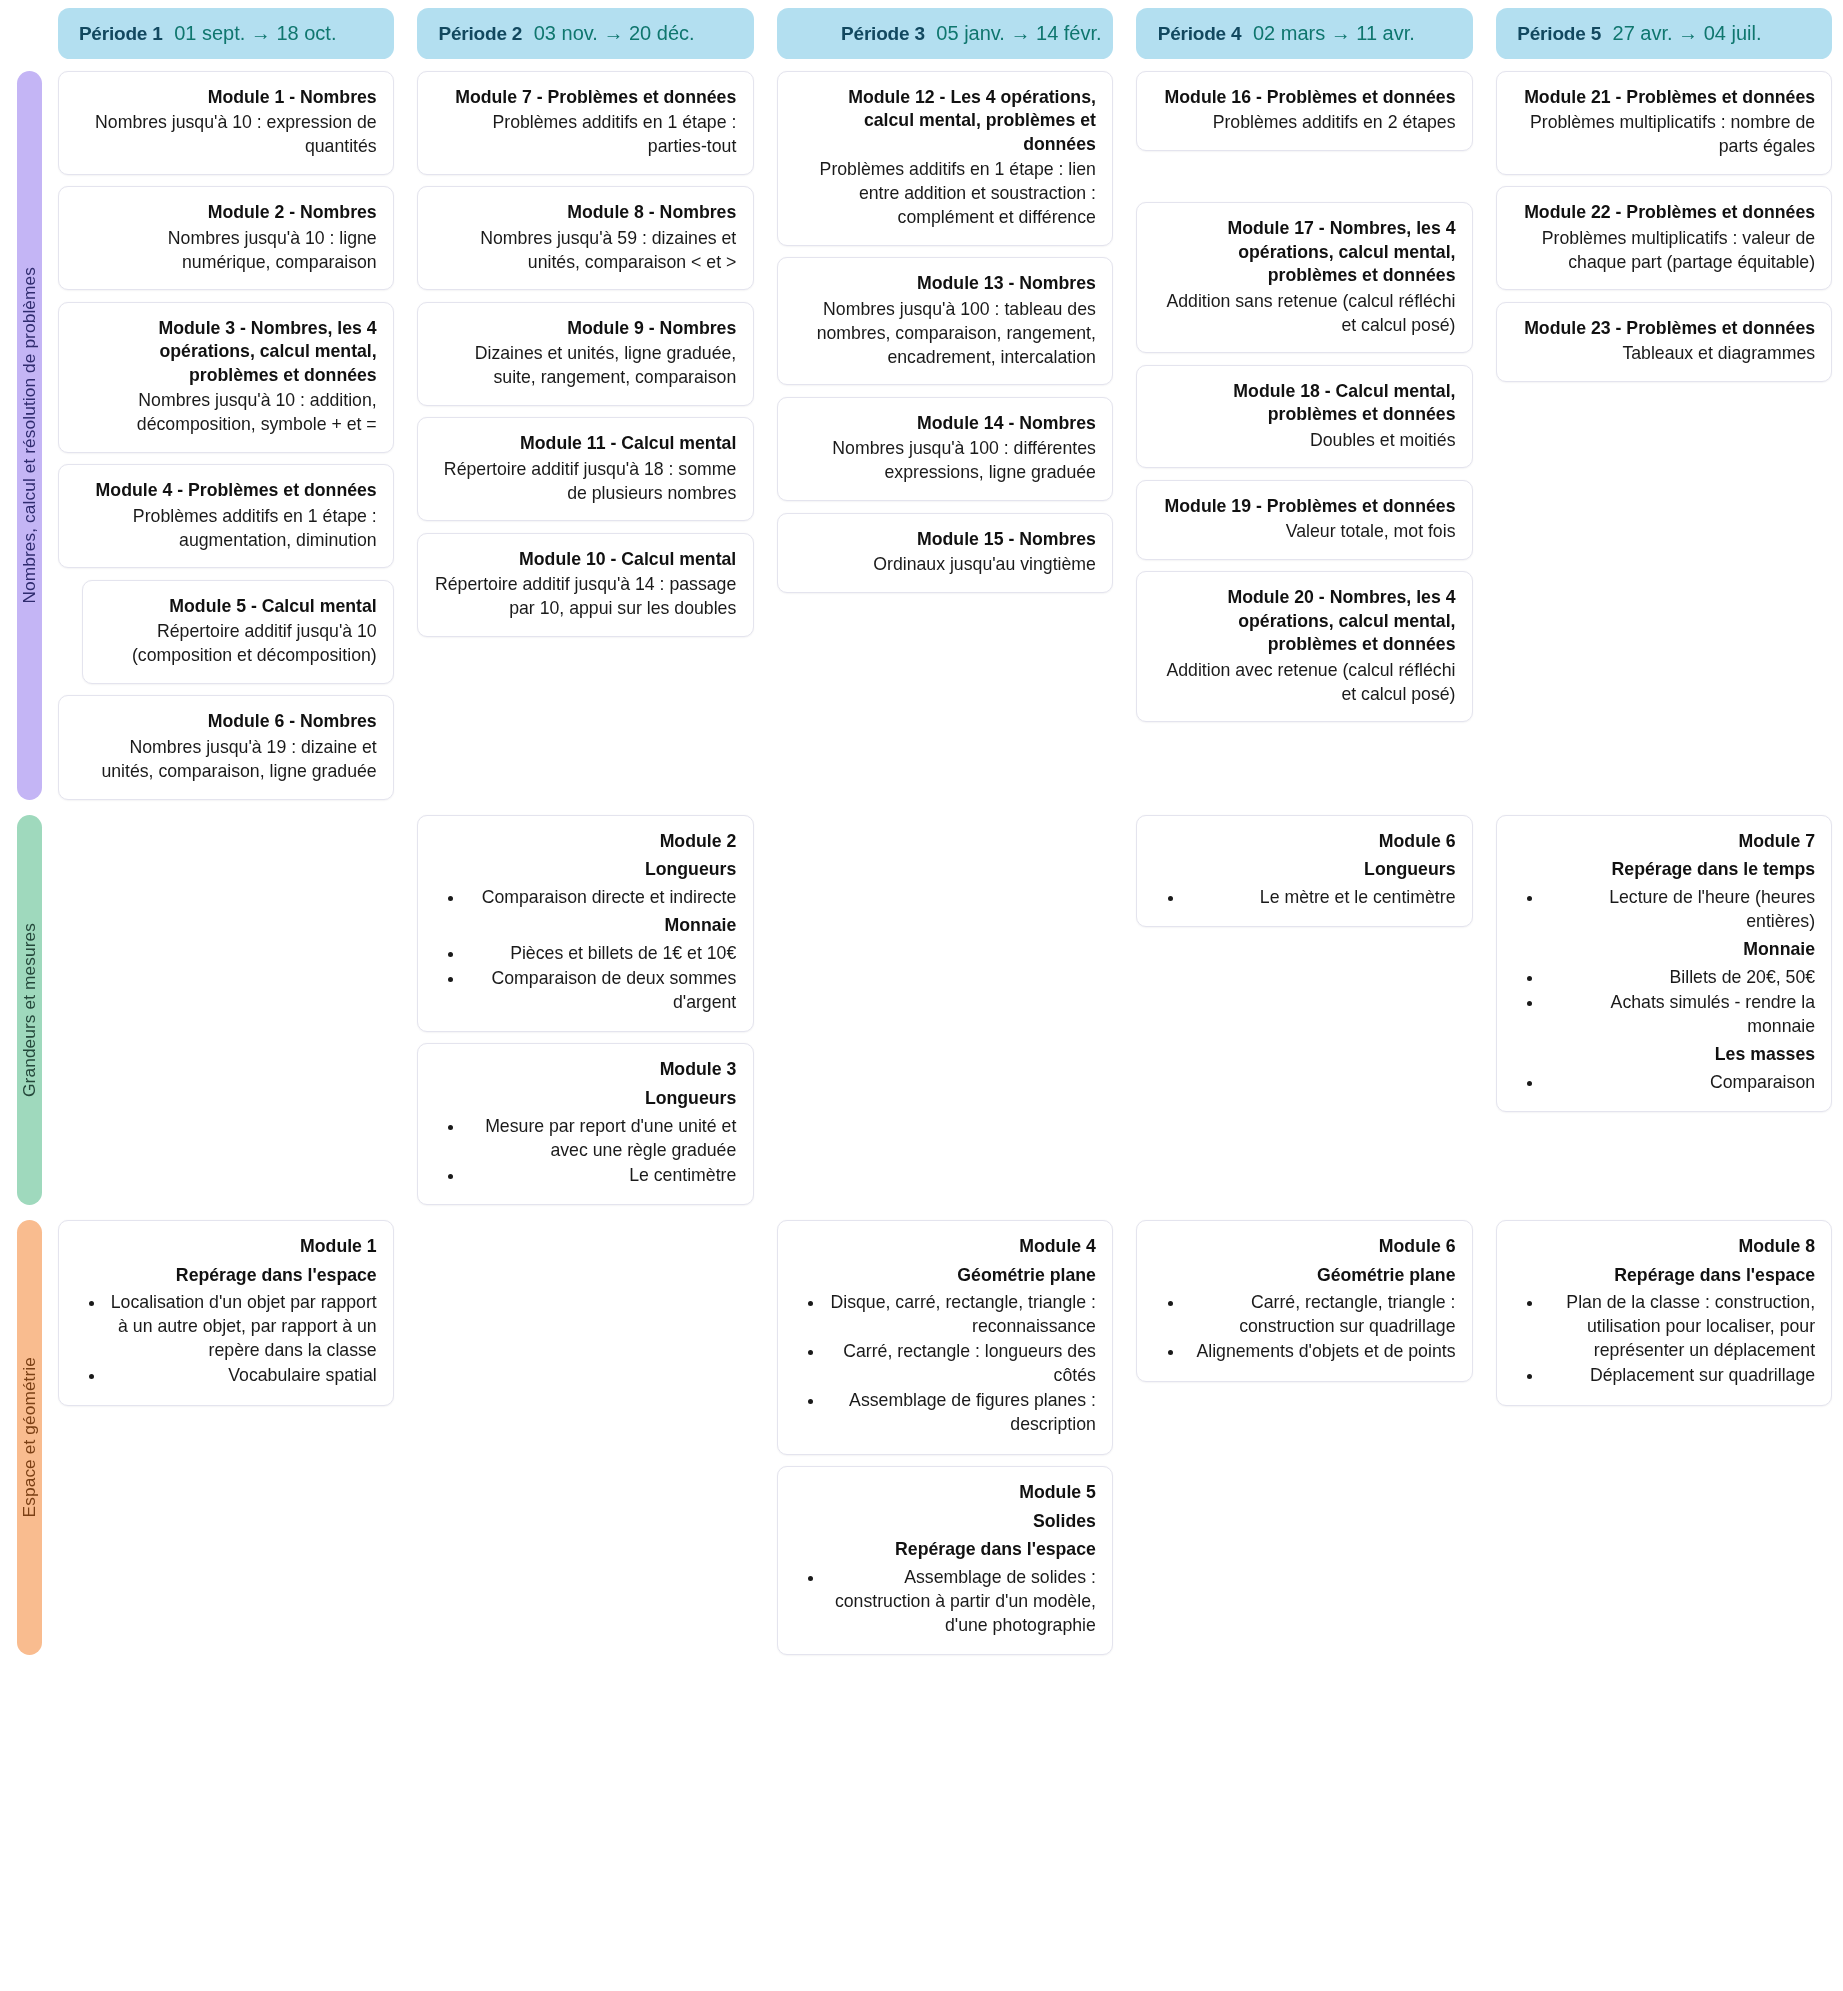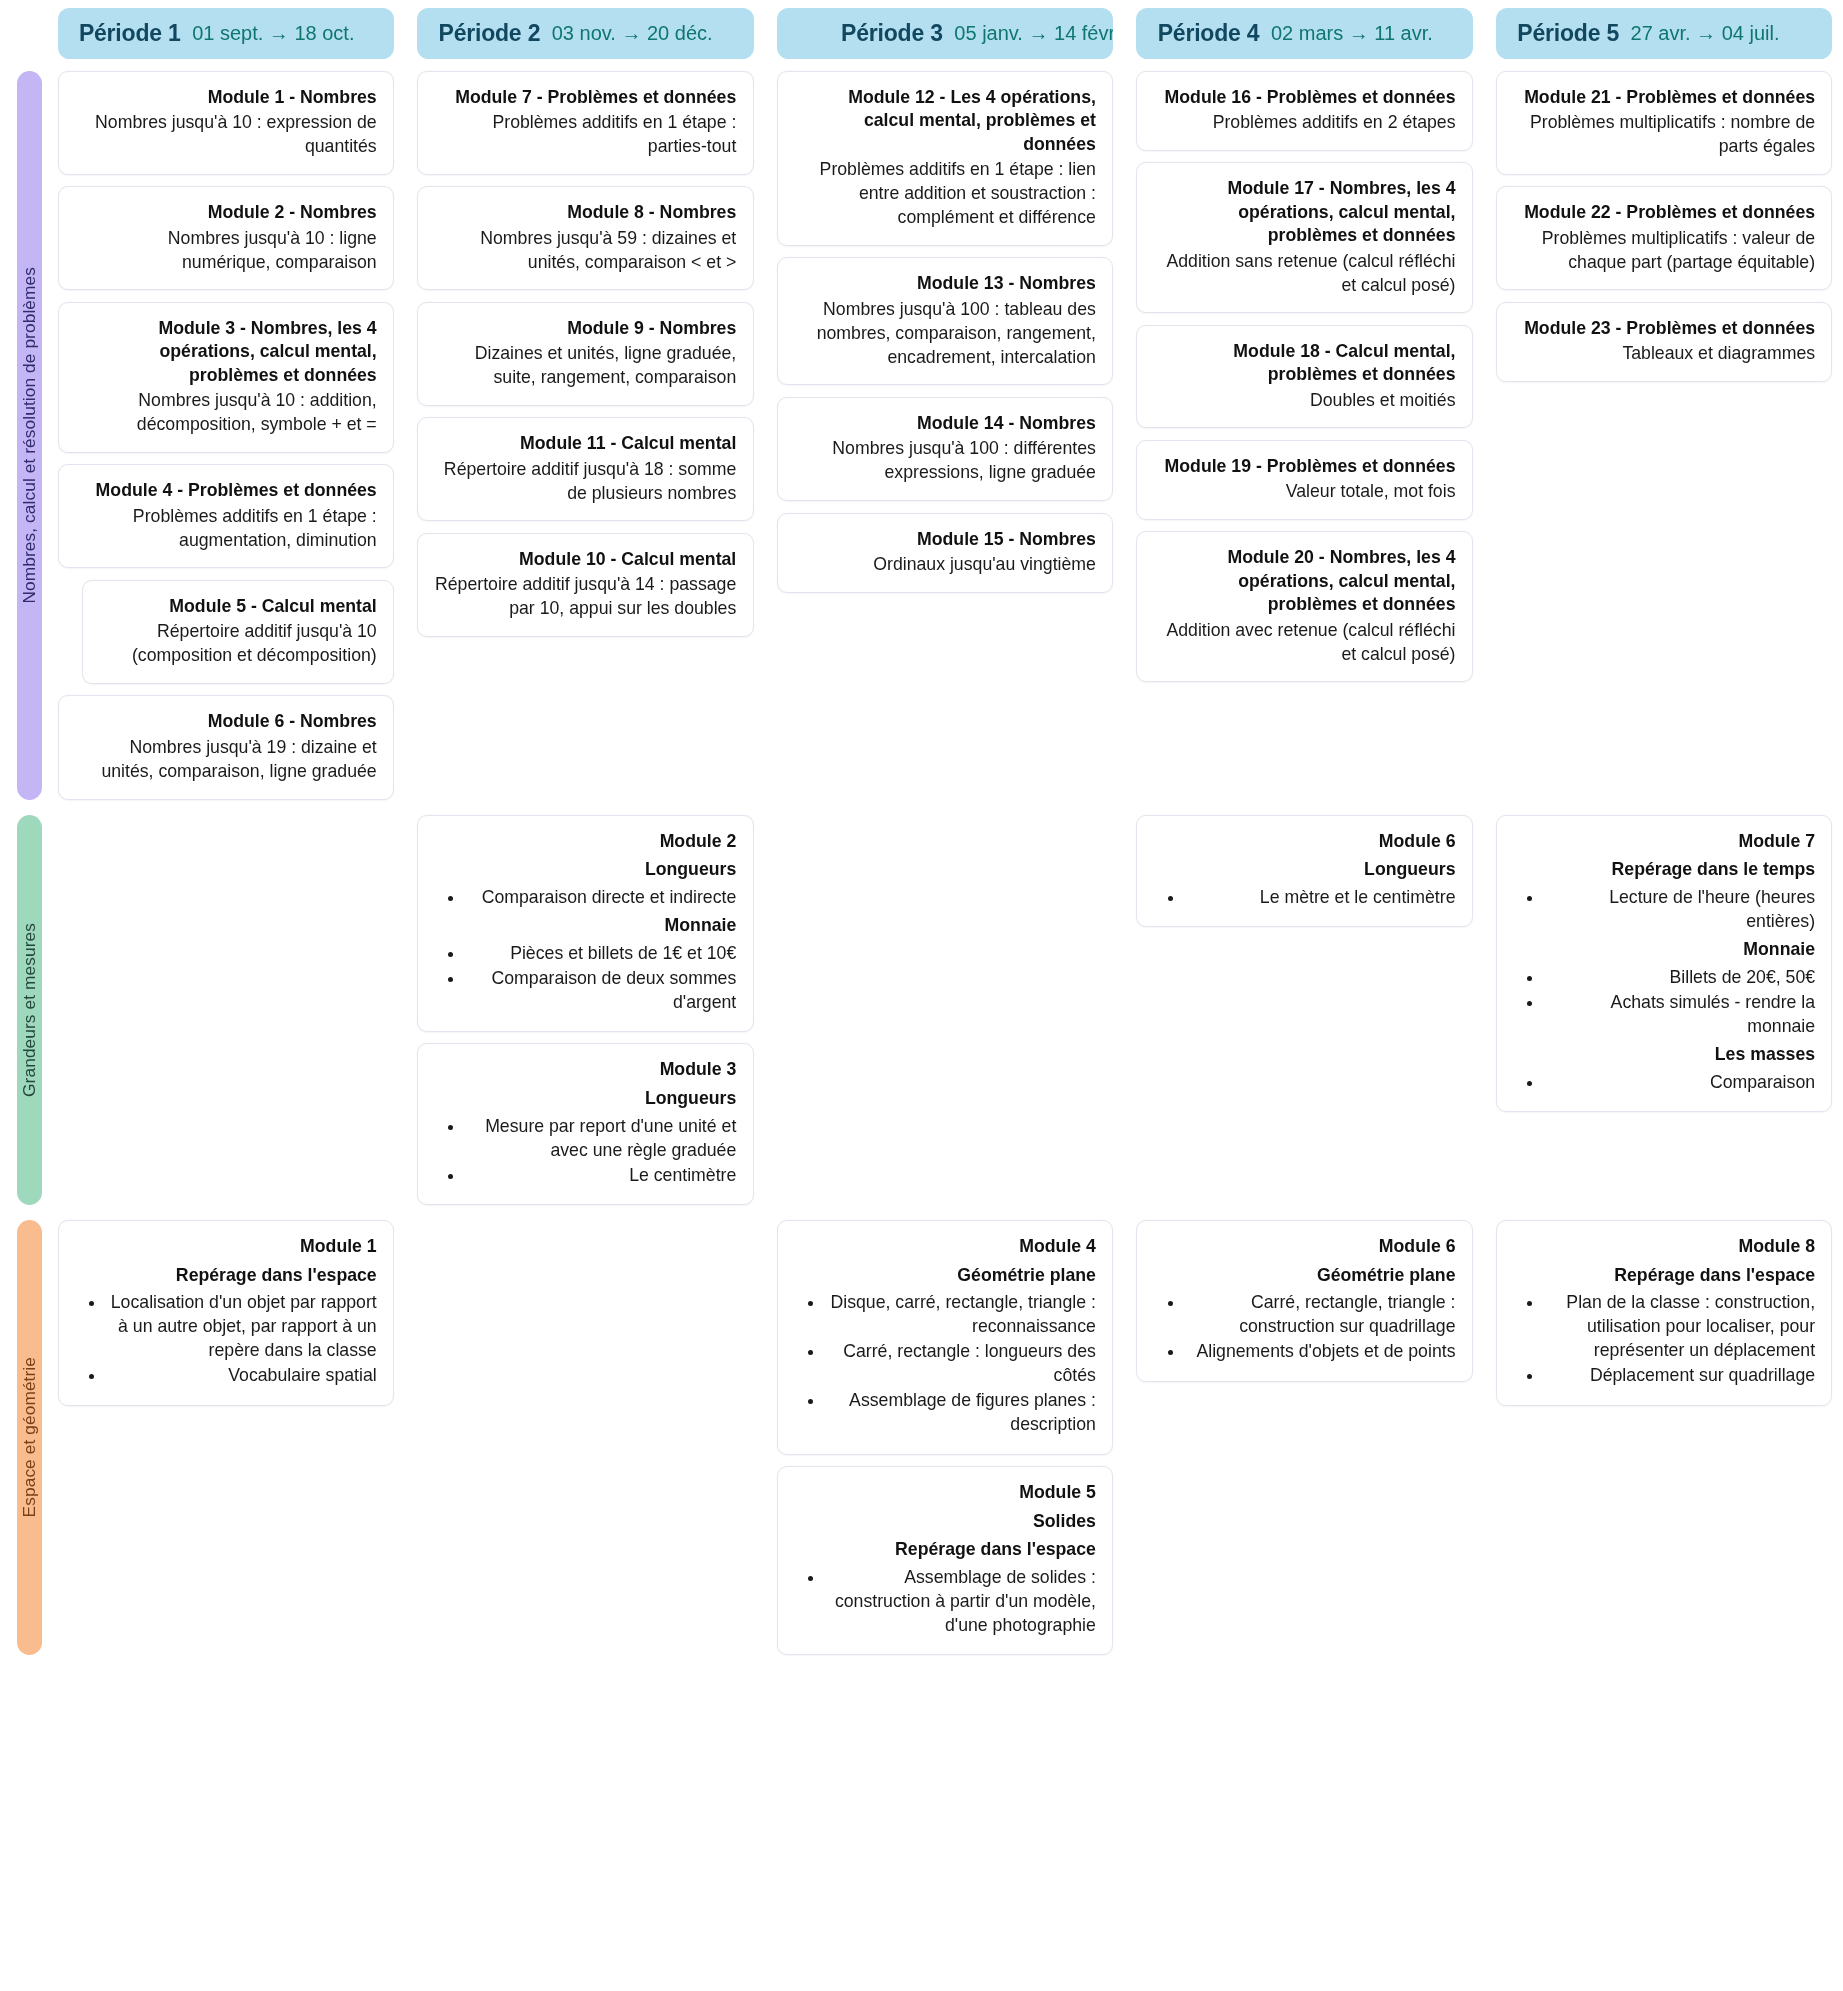--- a/index.html
+++ b/index.html
@@ -36,21 +36,21 @@
     border-radius: 11.5px;
     height: 51px;
     display: flex;
     align-items: center;
     padding: 0 21.4px;
     gap: 11.5px;
     white-space: nowrap;
     overflow: hidden;
   }
   .period-title {
-    font-size: 23px;
+    font-size: 19px;
     font-weight: bold;
     color: #12485f;
     letter-spacing: -0.2px;
   }
   .period-dates {
     font-size: 20px;
     color: #0f766e;
   }
 
   
@@ -244,21 +244,21 @@
             <div class="card" style="border-color: rgb(228, 228, 238); background: rgb(255, 255, 255);">
               <div class="card-title">Module 15 - Nombres</div>
               <div class="card-desc">Ordinaux jusqu'au vingtième</div>
             </div>
           </div>
           <div class="col">
             <div class="card" style="border-color: rgb(228, 228, 238); background: rgb(255, 255, 255);">
               <div class="card-title">Module 16 - Problèmes et données</div>
               <div class="card-desc">Problèmes additifs en 2 étapes</div>
             </div>
-            <div class="card" style="border-color: rgb(228, 228, 238); background: rgb(255, 255, 255);">
+            <div class="card" style="border-color: rgb(228, 228, 238); background: rgb(255, 255, 255); margin-top: 40px;">
               <div class="card-title">Module 17 - Nombres, les 4 opérations, calcul mental, problèmes et données</div>
               <div class="card-desc">Addition sans retenue (calcul réfléchi et calcul posé)</div>
             </div>
             <div class="card" style="border-color: rgb(228, 228, 238); background: rgb(255, 255, 255);">
               <div class="card-title">Module 18 - Calcul mental, problèmes et données</div>
               <div class="card-desc">Doubles et moitiés</div>
             </div>
             <div class="card" style="border-color: rgb(228, 228, 238); background: rgb(255, 255, 255);">
               <div class="card-title">Module 19 - Problèmes et données</div>
               <div class="card-desc">Valeur totale, mot fois</div>

